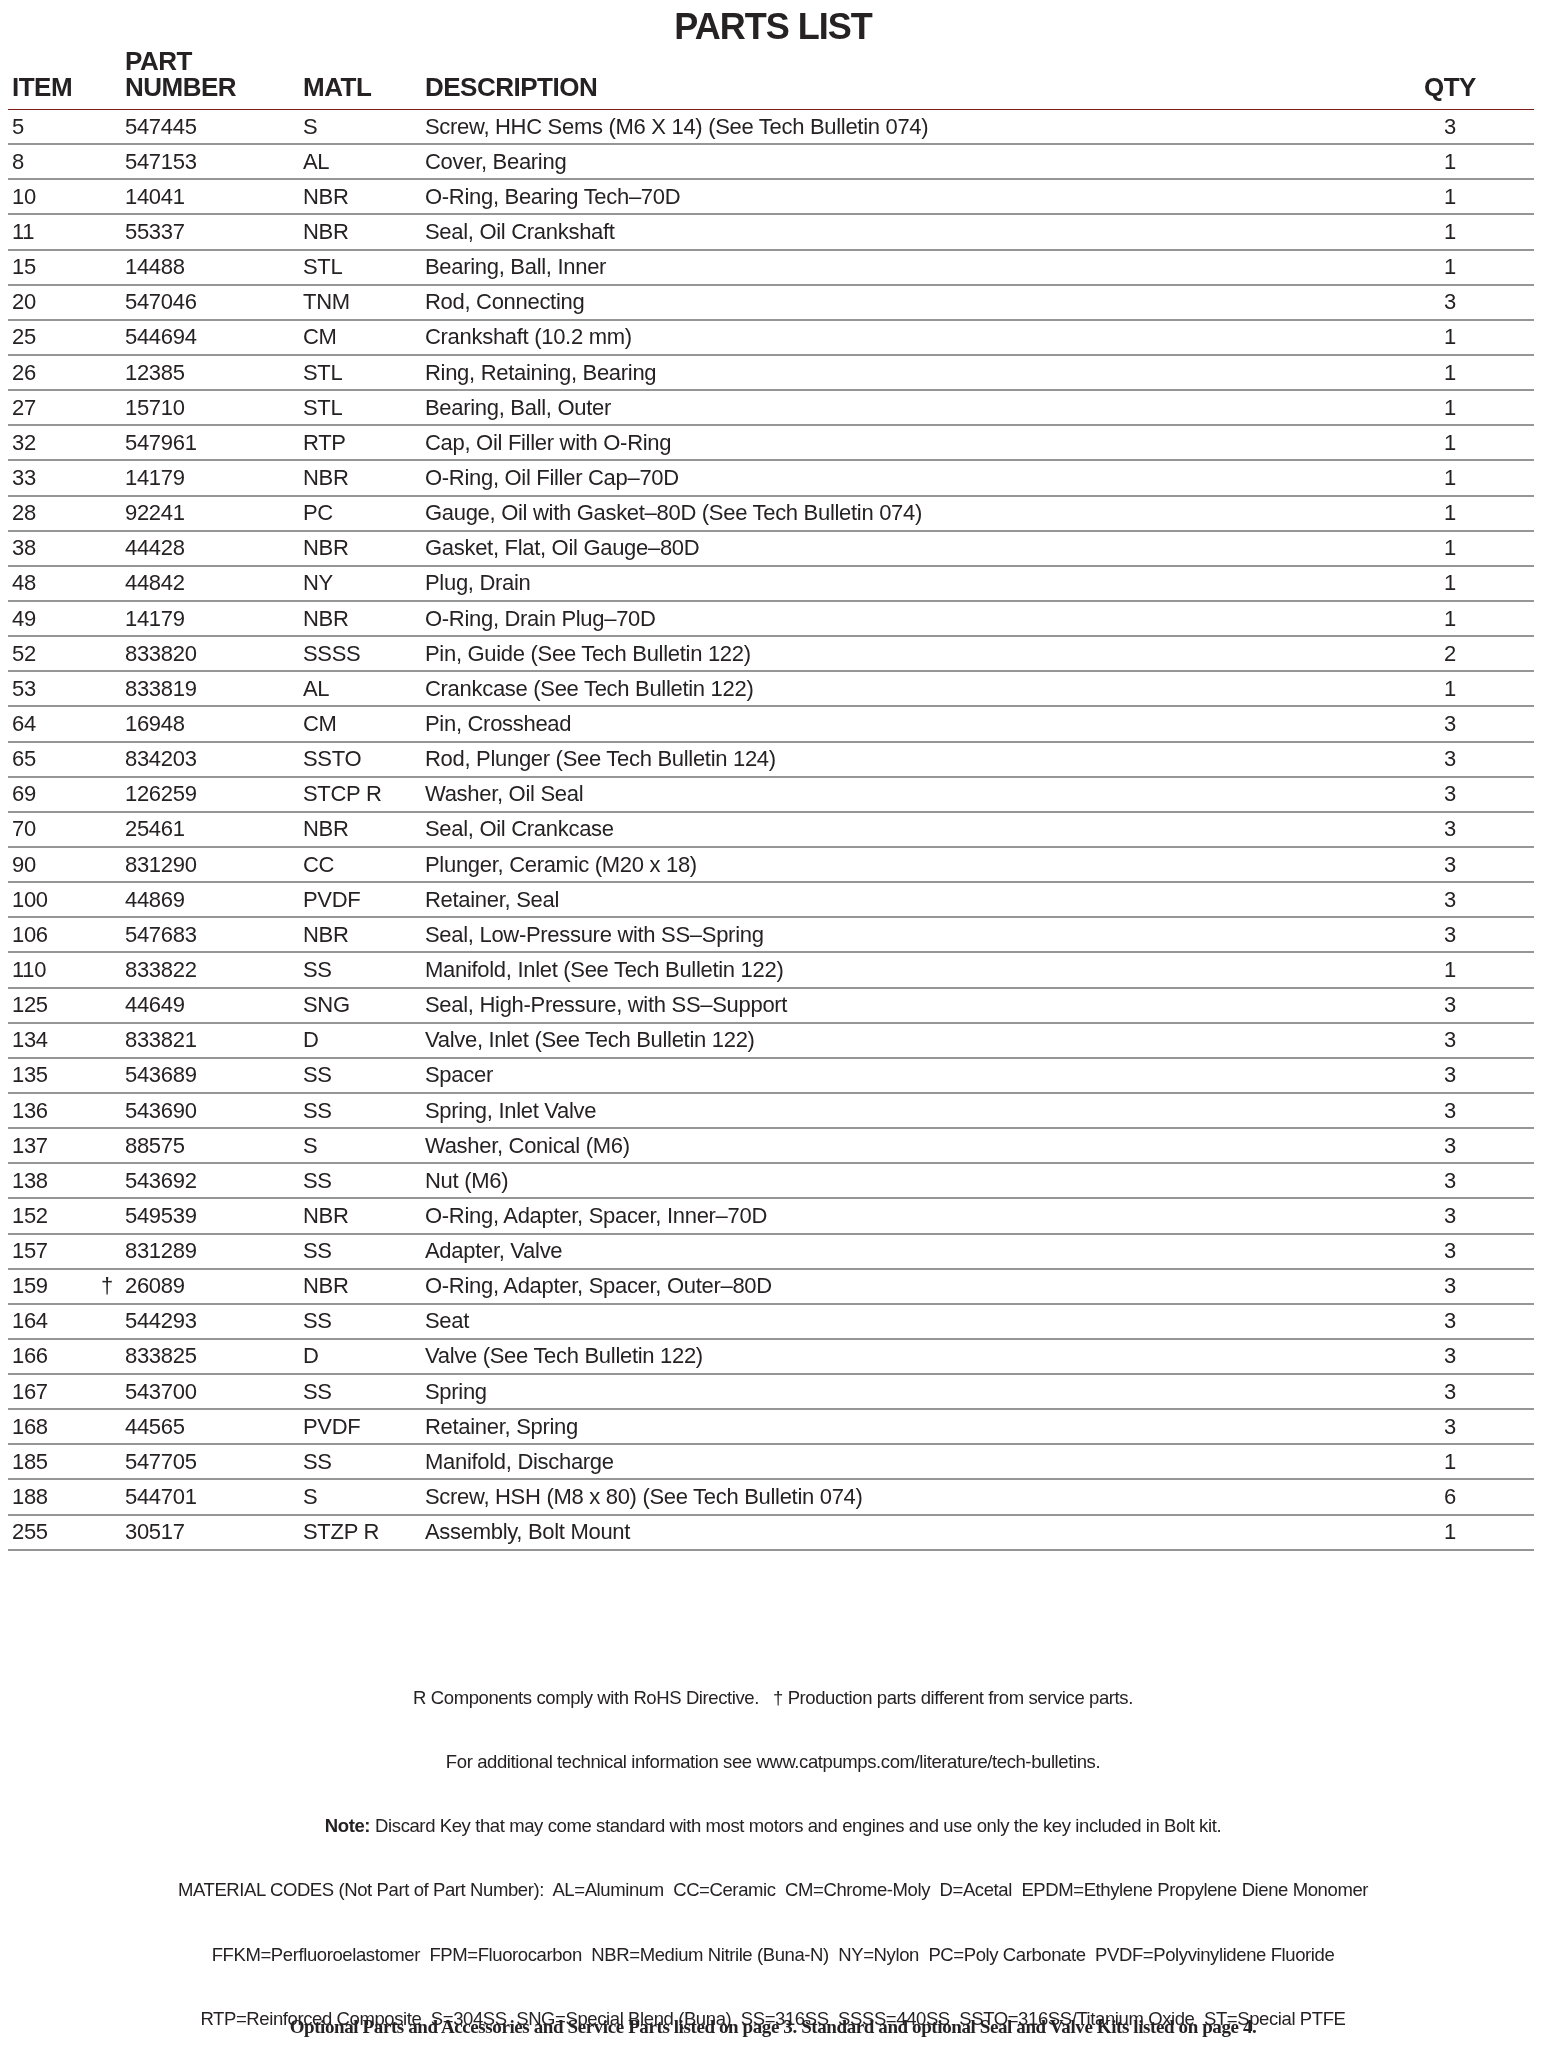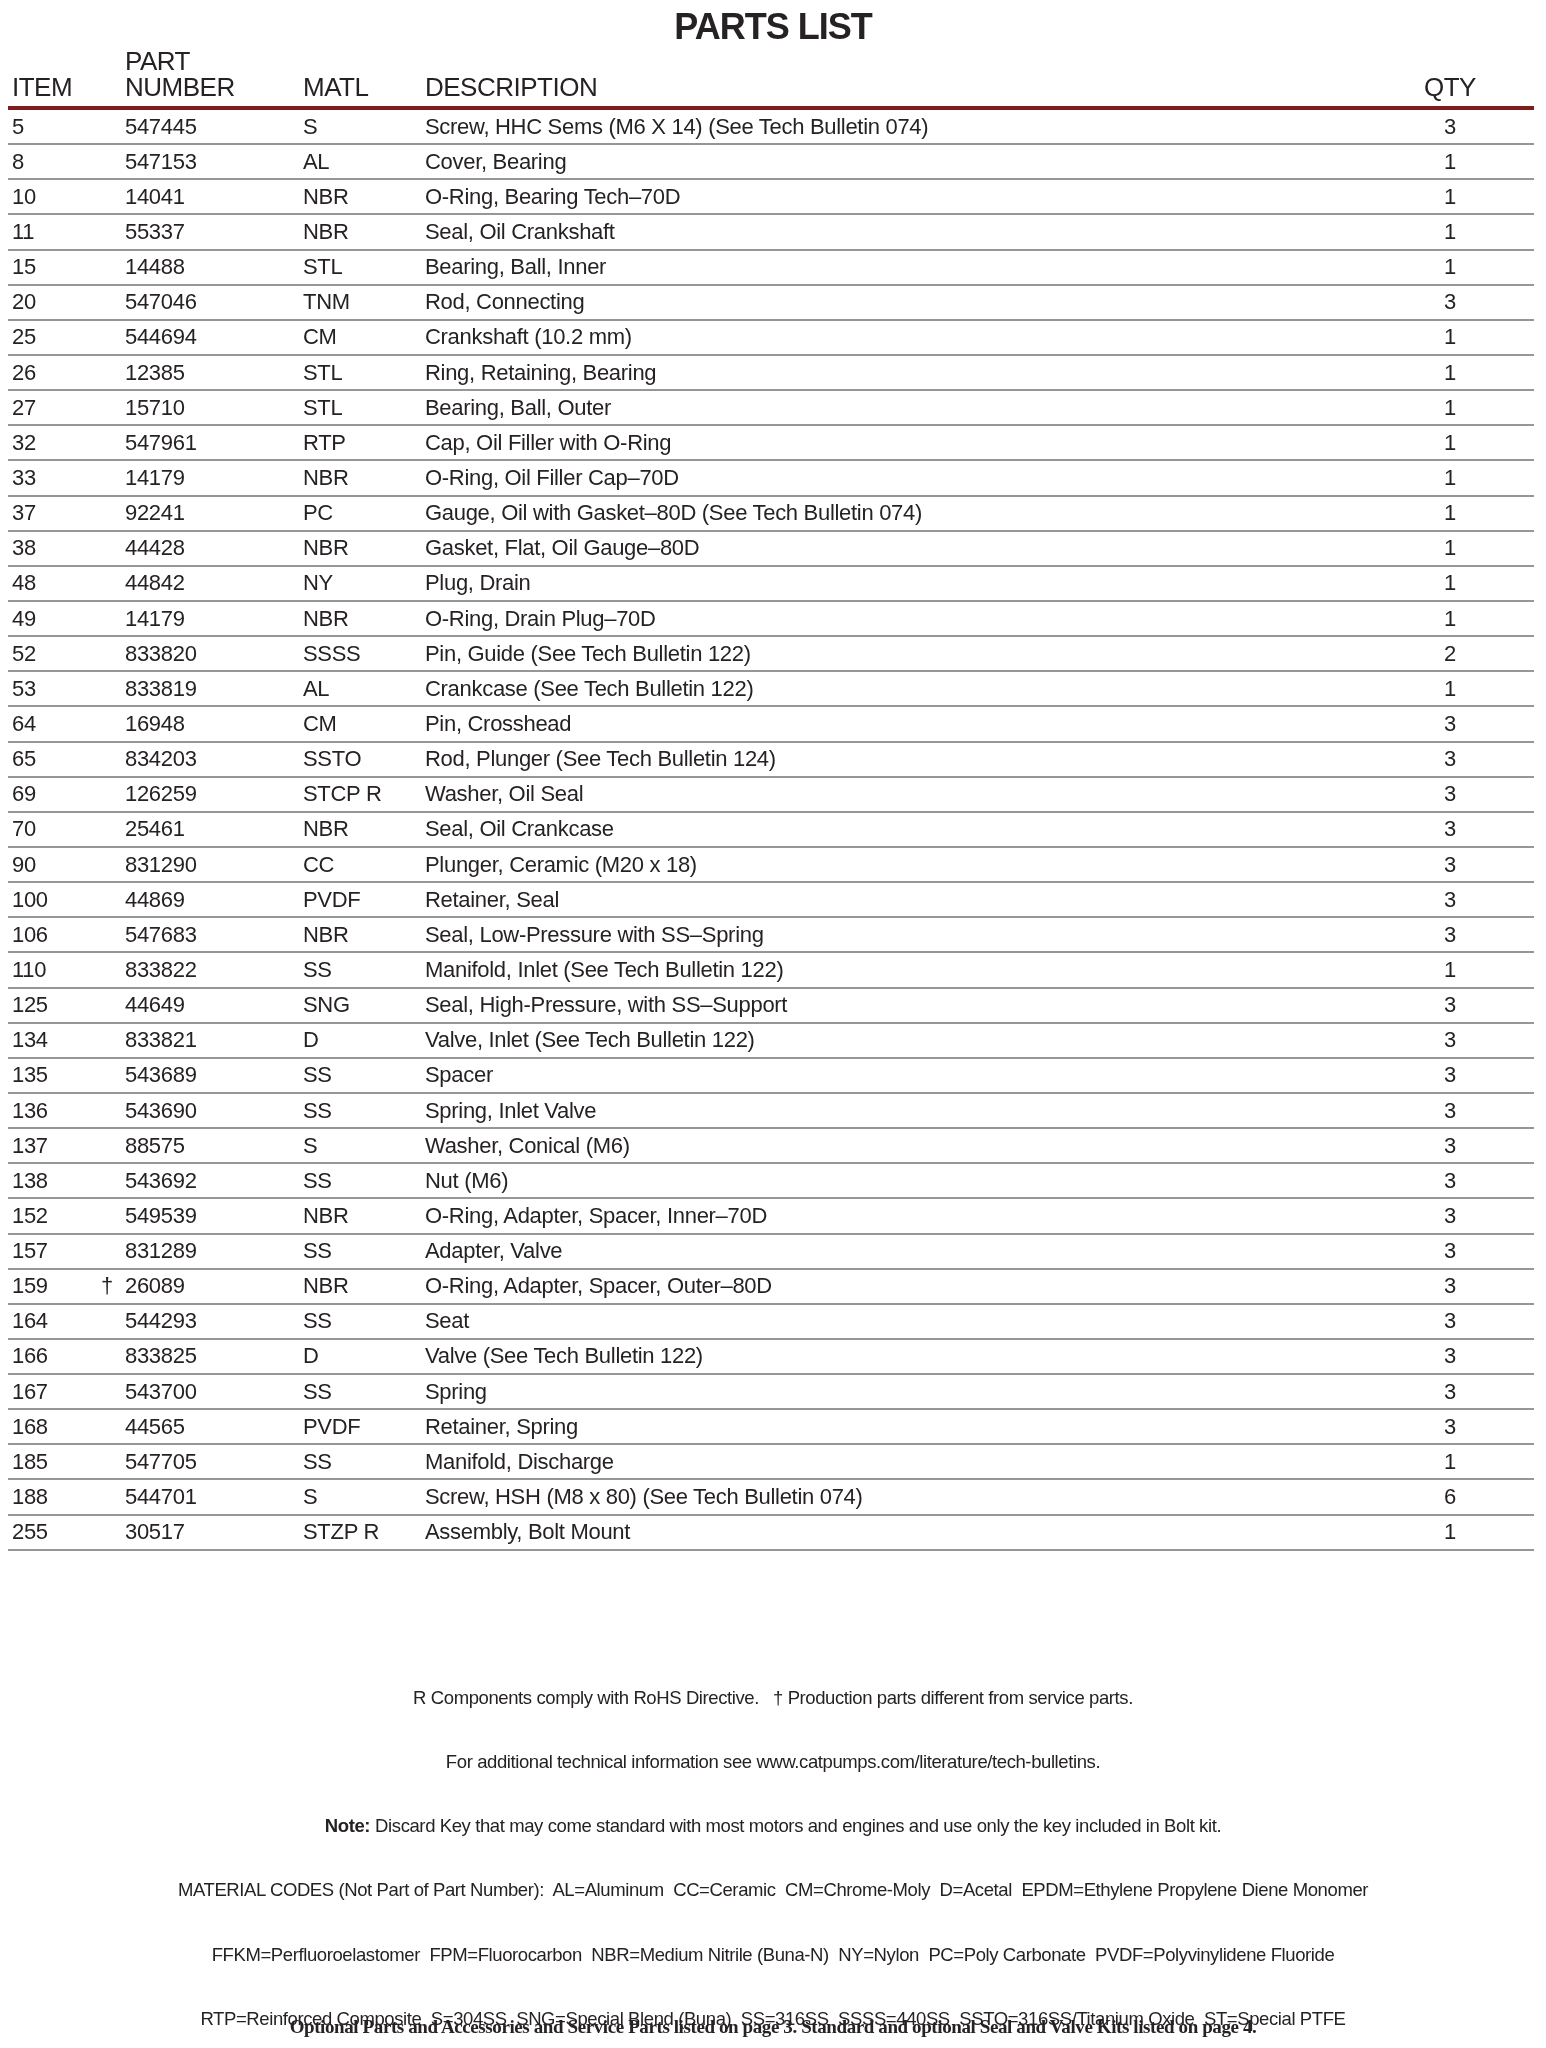--- a/index.html
+++ b/index.html
@@ -28,23 +28,23 @@
     width:1526px;
   }
   .thead,.row{
     display:grid;
     grid-template-columns:117px 178px 122px 1fr 150px;
     box-sizing:border-box;
   }
   .thead{
     height:62px;
     align-items:end;
-    border-bottom:4px solid #7f1d1d;
+    border-bottom:1px solid #7f1d1d;
     padding-bottom:16px;
-    font-weight:normal;
+    font-weight:bold;
     font-size:26px;
     line-height:26px;
     letter-spacing:-0.5px;
   }
   .thead .part-hdr span{display:block;}
   .row{
     height:35.15px;
     align-items:center;
     border-bottom:2px solid #969696;
     font-size:22px;
@@ -177,21 +177,21 @@
 
     <div class="row">
       <div class="c item">33</div>
       <div class="c part"><span class="dagger"></span><span class="pn">14179</span></div>
       <div class="c matl">NBR</div>
       <div class="c desc">O-Ring, Oil Filler Cap–70D</div>
       <div class="c qty">1</div>
     </div>
 
     <div class="row">
-      <div class="c item">37</div>
+      <div class="c item">28</div>
       <div class="c part"><span class="dagger"></span><span class="pn">92241</span></div>
       <div class="c matl">PC</div>
       <div class="c desc">Gauge, Oil with Gasket–80D (See Tech Bulletin 074)</div>
       <div class="c qty">1</div>
     </div>
 
     <div class="row">
       <div class="c item">38</div>
       <div class="c part"><span class="dagger"></span><span class="pn">44428</span></div>
       <div class="c matl">NBR</div>

